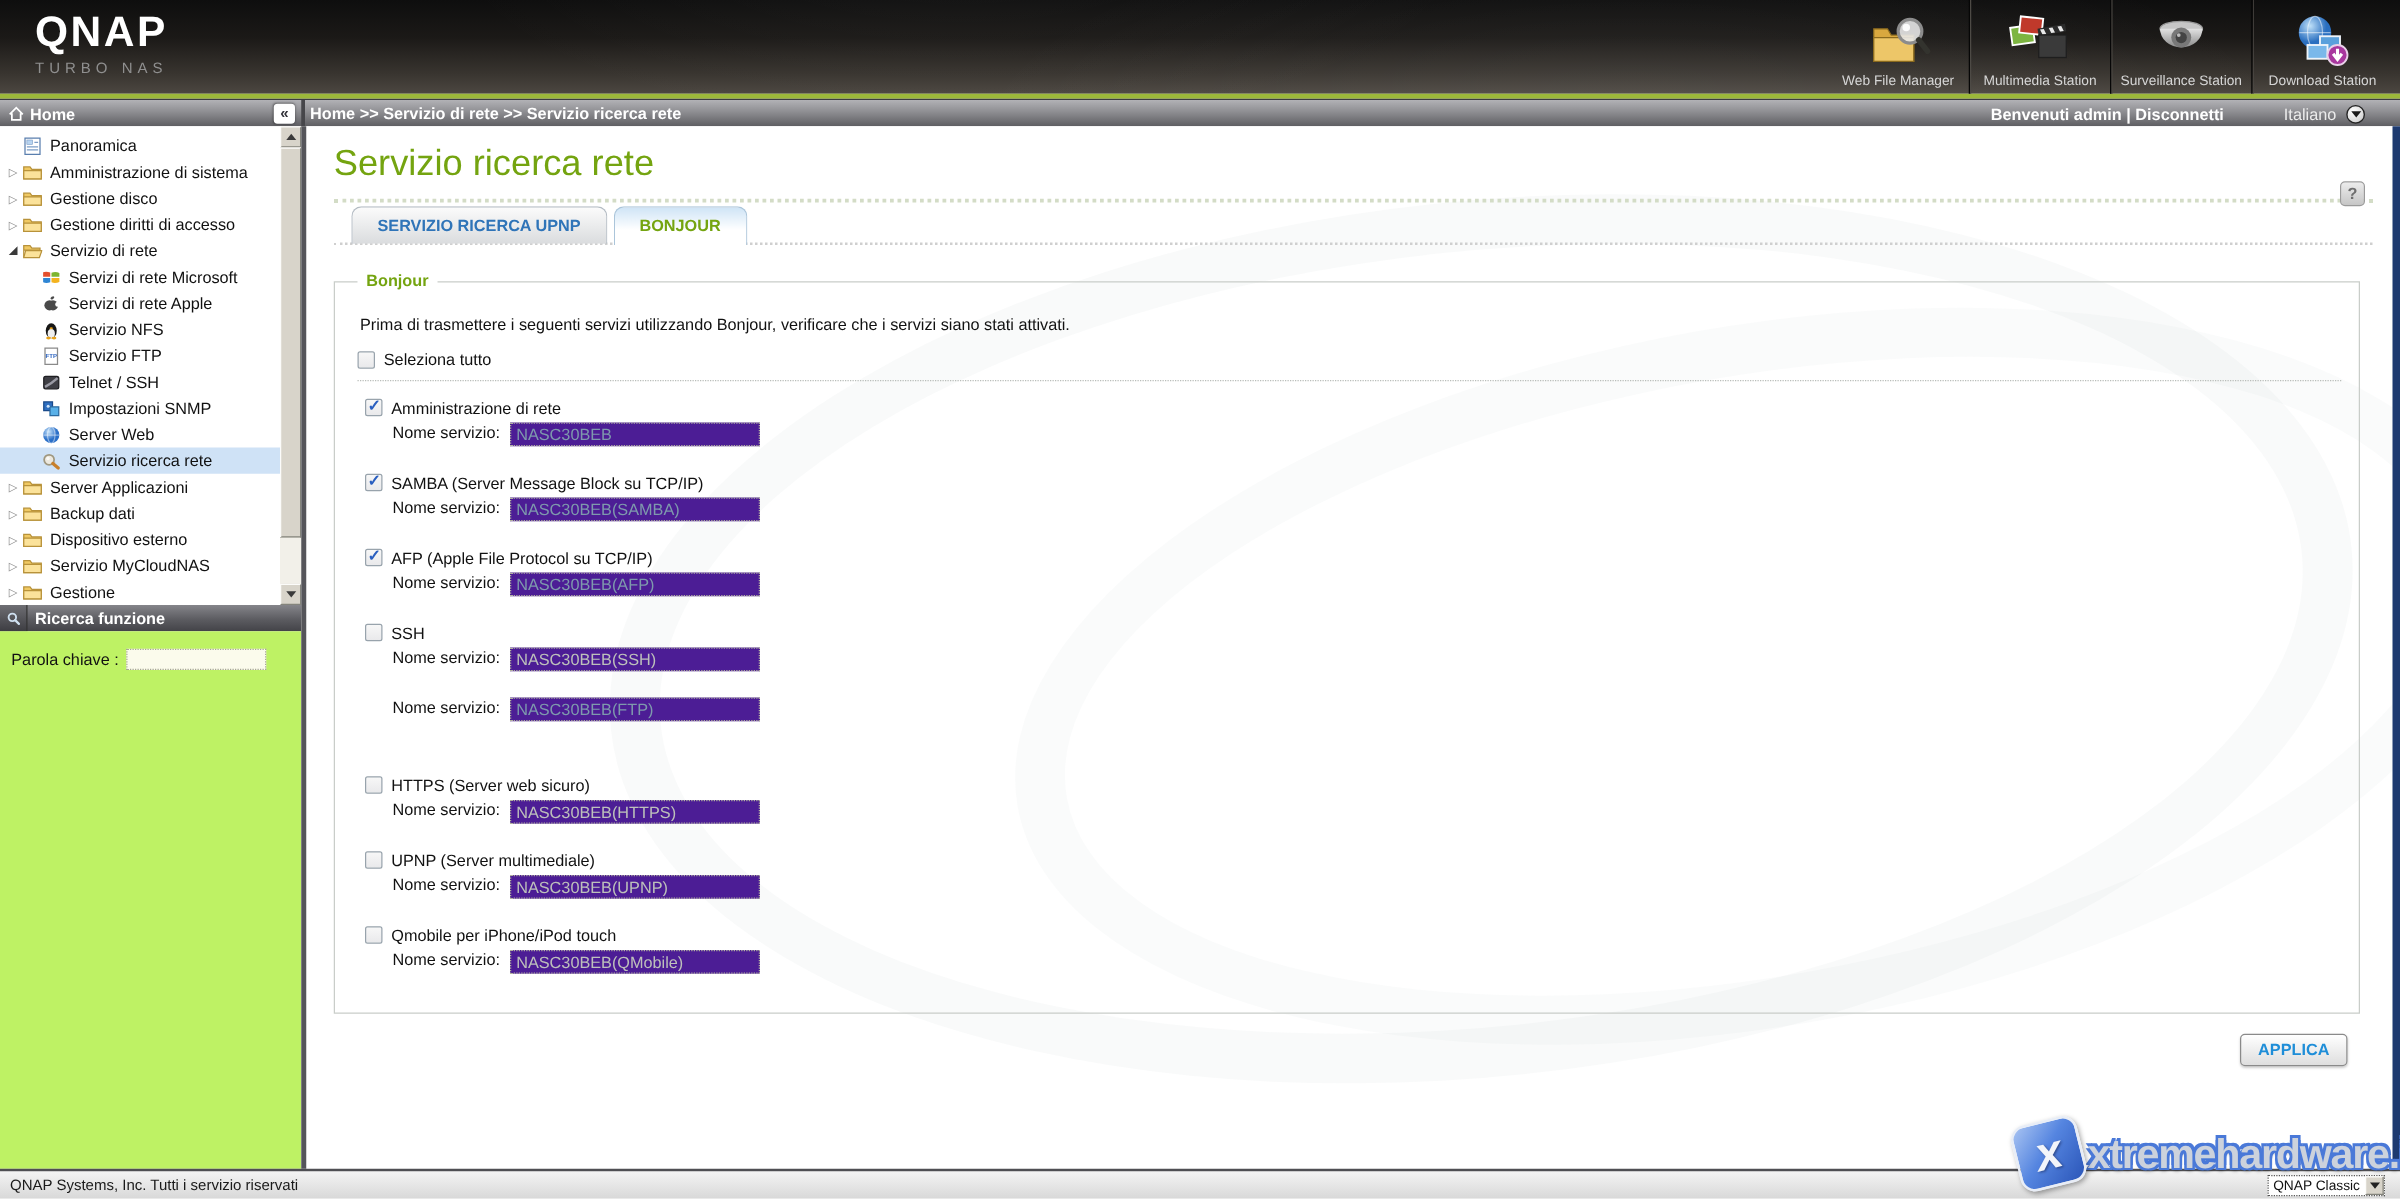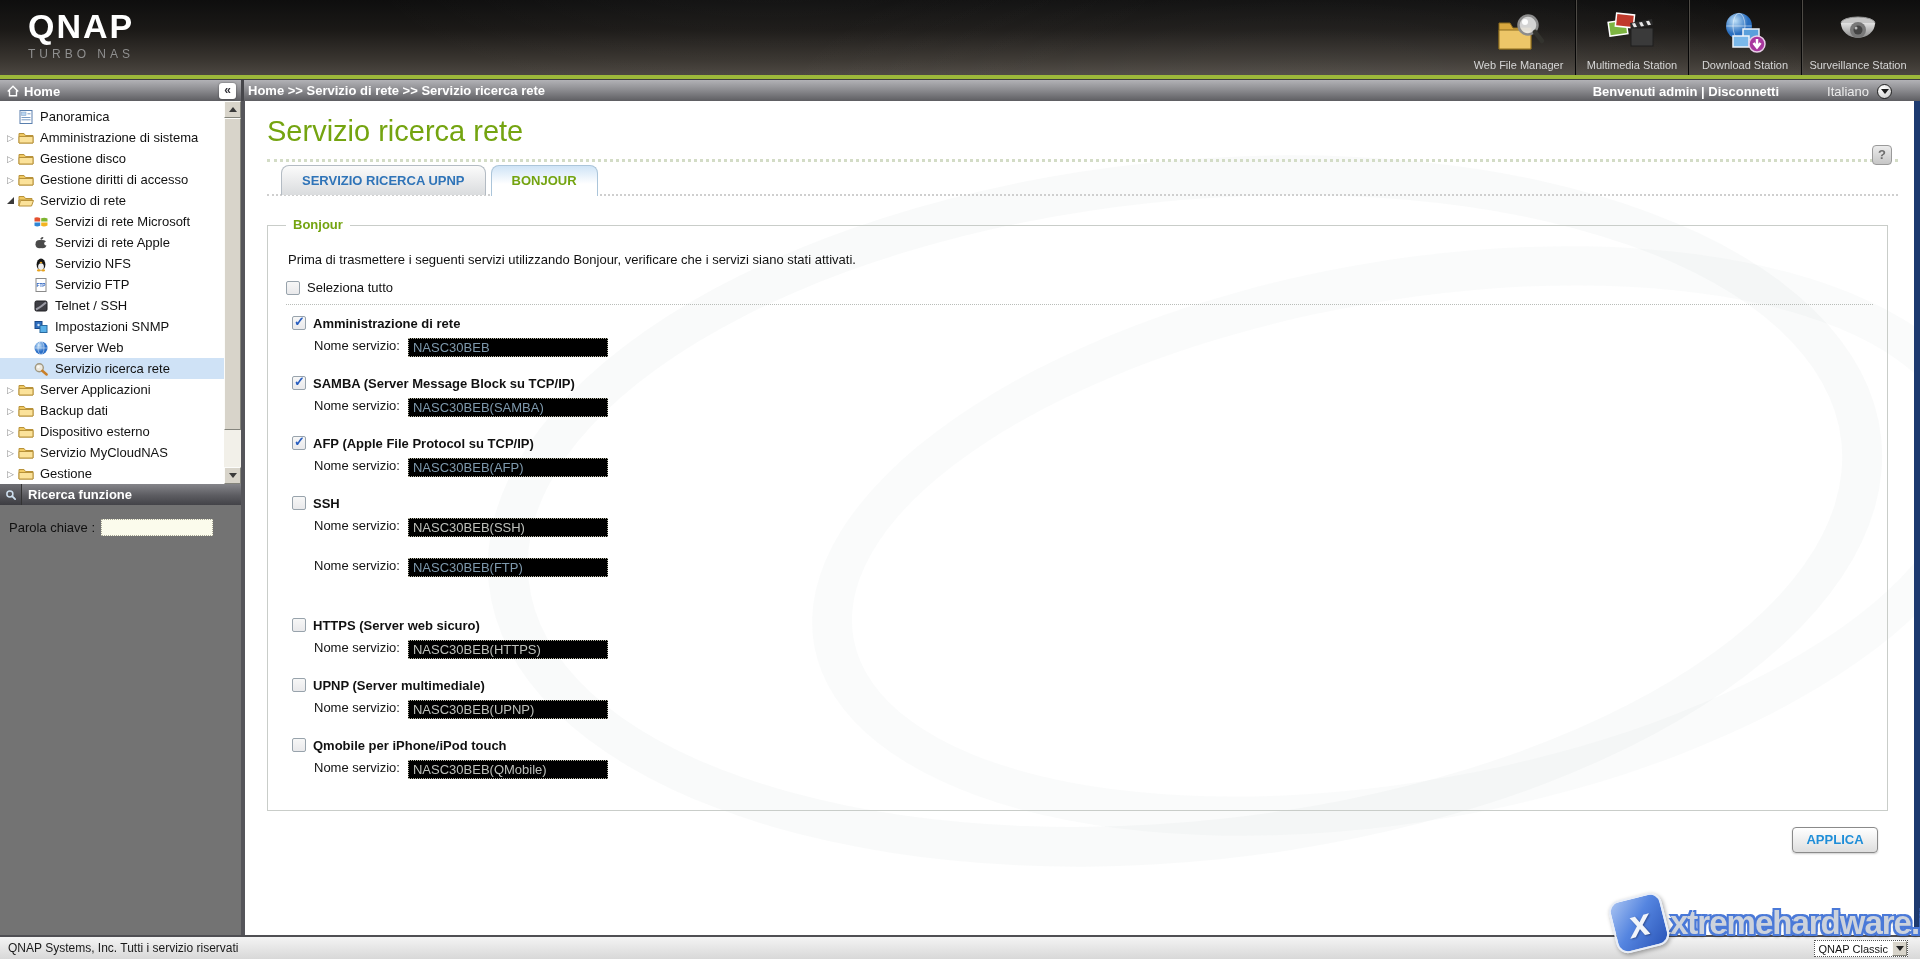--- a/index.html
+++ b/index.html
@@ -70,21 +70,21 @@
   .sb-btn .tri-u { width:0; height:0; border-left:4px solid transparent; border-right:4px solid transparent; border-bottom:5px solid #3a3a3a; }
   .sb-btn .tri-d { width:0; height:0; border-left:4px solid transparent; border-right:4px solid transparent; border-top:5px solid #3a3a3a; }
   .sb-thumb { position:absolute; left:0; top:17px; width:17px; height:312px; background:#d8d4ca;
     border:1px solid; border-color:#fcfcfa #84847c #84847c #fcfcfa; cursor:grab; }
 
   .func-search-header { position:absolute; left:0; top:383px; width:241px; height:21px;
     background:linear-gradient(180deg,#85858a 0%,#5c5c61 55%,#434348 100%);
     color:#fff; font-weight:bold; font-size:13px; display:flex; align-items:center; }
   .fs-iconbox { width:22px; height:21px; background:linear-gradient(180deg,#6e6e73,#3d3d42);
     display:flex; align-items:center; justify-content:center; border-right:1px solid #333; }
-  .func-search-body { position:absolute; left:0; top:404px; width:241px; bottom:0; background:#737373; }
+  .func-search-body { position:absolute; left:0; top:404px; width:241px; bottom:0; background:#bef264; }
   .keyword-row { position:absolute; left:9px; top:14px; font-size:13px; display:flex; align-items:center; }
   .keyword-input { margin-left:6px; width:112px; height:17px; background:#fbfbec;
     border:1px dotted #a8a896; font-size:12px; padding:0 3px; font-family:"Liberation Sans",sans-serif; }
 
   
   .main { position:absolute; left:241px; top:101px; right:0; bottom:24px; background:#fff;
     border-left:4px solid #55555a; border-right:6px solid #1d3a70; overflow:hidden; }
   .swoosh1, .swoosh2 { position:absolute; border:40px solid rgba(120,130,140,0.045);
     border-radius:50%; pointer-events:none; }
   .swoosh1 { width:1400px; height:700px; left:240px; top:60px; transform:rotate(-6deg); }
@@ -108,24 +108,24 @@
 
   .fieldset-box { position:absolute; left:22px; right:26px; top:124px; height:586px;
     border:1px solid #c9cdc9; z-index:2; background:transparent; }
   .legend { position:absolute; left:18px; top:-9px; background:#fff; padding:0 7px;
     color:#74a410; font-weight:bold; font-size:13px; }
   .fs-desc { position:absolute; left:20px; top:26px; font-size:13px; color:#111; }
   .selectall-row { position:absolute; left:18px; top:54px; display:flex; align-items:center; font-size:13px; }
   .sa-dots { position:absolute; left:18px; right:14px; top:78px; border-bottom:1px dotted #b9bdb9; }
   .services { position:absolute; left:24px; top:90px; right:20px; }
   .svc-block { height:60px; }
-  .svc-row1 { display:flex; font-size:13px; height:20px;font-weight:bold; }
+  .svc-row1 { display:flex; align-items:center; font-size:13px; height:20px; }
   .svc-row2 { display:flex; align-items:flex-start; font-size:13px; height:22px; margin:2px 0 0 22px; }
   .svc-name-label { margin-right:8px; }
-  .svc-input { width:200px; height:19px; background:#000000; border:1px dotted #b2b2a0;
+  .svc-input { width:200px; height:19px; background:#4c1d95; border:1px dotted #b2b2a0;
     font-size:13px; padding:0 4px; font-family:"Liberation Sans",sans-serif; }
   .svc-input.on  { color:#7e99ad; }
   .svc-input.off { color:#bdc0bb; }
 
   .cb { width:14px; height:14px; border:1px solid #98a3ac; border-radius:2px;
     background:linear-gradient(180deg,#f7f7f7,#e9e9eb); margin-right:7px; position:relative;
     cursor:pointer; flex:0 0 14px; }
   .cb.checked::after { content:"\2713"; position:absolute; left:1px; top:-3px; color:#2a5fc0;
     font-size:13px; font-weight:bold; }
 
@@ -186,20 +186,38 @@
         <span class="st-icon">
           <svg viewBox="0 0 52 46" width="52" height="46">
             <rect x="3" y="10" width="18" height="14" fill="#7db541" stroke="#fff" stroke-width="1.5" transform="rotate(-8 12 17)"></rect>
             <rect x="10" y="3" width="18" height="13" fill="#c0392b" stroke="#fff" stroke-width="1.5" transform="rotate(6 19 9)"></rect>
             <path d="M24,12 L46,8 L47,14 L25,18 Z" fill="#2b2b2b"></path>
             <path d="M26,12.6 l3,-0.5 l2,4 l-3,0.5 Z M33,11.4 l3,-0.5 l2,4 l-3,0.5 Z M40,10.2 l3,-0.5 l2,4 l-3,0.5 Z" fill="#e8e8e8"></path>
             <rect x="25" y="17" width="22" height="18" fill="#3a3a3a" stroke="#1e1e1e"></rect>
           </svg>
         </span>
         <span class="st-label">Multimedia Station</span>
+      </div>
+      <div class="station">
+        <span class="st-icon">
+          <svg viewBox="0 0 52 46" width="52" height="46">
+            <defs>
+              <linearGradient id="gsv" x1="0" y1="0" x2="0" y2="1">
+                <stop offset="0%" stop-color="#e2e2e2"></stop>
+                <stop offset="100%" stop-color="#8a8a8a"></stop>
+              </linearGradient>
+            </defs>
+            <ellipse cx="26" cy="12" rx="17" ry="6" fill="#c6c6c6" stroke="#9a9a9a"></ellipse>
+            <path d="M9,12 A17,15 0 0 0 43,12 Z" fill="url(#gsv)"></path>
+            <circle cx="26" cy="19" r="8" fill="#787878"></circle>
+            <circle cx="26" cy="19" r="4.5" fill="#444"></circle>
+            <circle cx="24" cy="17" r="1.5" fill="#bdbdbd"></circle>
+          </svg>
+        </span>
+        <span class="st-label">Surveillance Station</span>
       </div>
       <div class="station">
         <span class="st-icon">
           <svg viewBox="0 0 52 46" width="52" height="46">
             <defs>
               <radialGradient id="gds" cx="35%" cy="30%">
                 <stop offset="0%" stop-color="#bfe0f8"></stop>
                 <stop offset="100%" stop-color="#2a6fc0"></stop>
               </radialGradient>
             </defs>
@@ -207,38 +225,20 @@
             <ellipse cx="20" cy="15" rx="6" ry="12.8" fill="none" stroke="rgba(255,255,255,.5)"></ellipse>
             <line x1="7.5" y1="15" x2="32.5" y2="15" stroke="rgba(255,255,255,.5)"></line>
             <rect x="24" y="18" width="16" height="11" fill="#5aa0dc" stroke="#eef4fa" stroke-width="1.5"></rect>
             <rect x="14" y="25" width="16" height="11" fill="#7ab8ea" stroke="#eef4fa" stroke-width="1.5"></rect>
             <circle cx="38" cy="33" r="8" fill="#a8379e" stroke="#e8d0e8" stroke-width="1.5"></circle>
             <path d="M38,28 L38,35 M34.5,32 L38,36.5 L41.5,32" stroke="#fff" stroke-width="2.5" fill="none"></path>
           </svg>
         </span>
         <span class="st-label">Download Station</span>
       </div>
-      <div class="station">
-        <span class="st-icon">
-          <svg viewBox="0 0 52 46" width="52" height="46">
-            <defs>
-              <linearGradient id="gsv" x1="0" y1="0" x2="0" y2="1">
-                <stop offset="0%" stop-color="#e2e2e2"></stop>
-                <stop offset="100%" stop-color="#8a8a8a"></stop>
-              </linearGradient>
-            </defs>
-            <ellipse cx="26" cy="12" rx="17" ry="6" fill="#c6c6c6" stroke="#9a9a9a"></ellipse>
-            <path d="M9,12 A17,15 0 0 0 43,12 Z" fill="url(#gsv)"></path>
-            <circle cx="26" cy="19" r="8" fill="#787878"></circle>
-            <circle cx="26" cy="19" r="4.5" fill="#444"></circle>
-            <circle cx="24" cy="17" r="1.5" fill="#bdbdbd"></circle>
-          </svg>
-        </span>
-        <span class="st-label">Surveillance Station</span>
-      </div>
     </div>
 </div>
 
 <div class="crumb-bar">
   <div class="crumb-home">
     <svg width="14" height="14" viewBox="0 0 16 16">
         <path d="M2,8.5 L8,2.5 L14,8.5 M4,7.5 L4,13.5 L12,13.5 L12,7.5" stroke="#ffffff" stroke-width="1.6" fill="none"></path>
       </svg>
     <span class="home-label">Home</span>
     <span class="collapse-btn">«</span>

